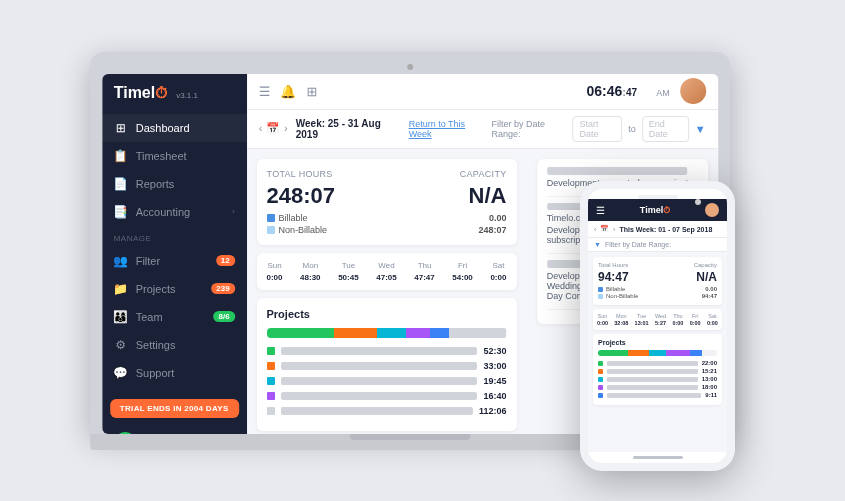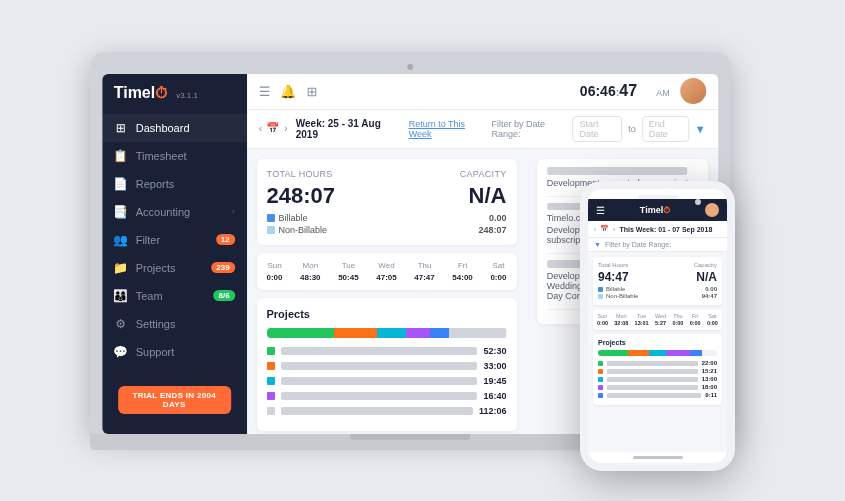--- a/index.html
+++ b/index.html
@@ -167,21 +167,21 @@
     }
 
     .nav-item .chevron {
       margin-left: auto;
       font-size: 8px;
       color: #5a6478;
     }
 
     .sidebar-trial {
       background: #ff6b35;
-      margin: 16px;
+      margin: 8px;
       border-radius: 6px;
       padding: 5px 8px;
       font-size: 8px;
       color: #fff;
       text-align: center;
       font-weight: 600;
       letter-spacing: 0.3px;
     }
 
     .sidebar-timer {
@@ -803,20 +803,21 @@
               <div class="nav-item">
                 <span class="nav-icon">📄</span>
                 <span>Reports</span>
               </div>
               <div class="nav-item">
                 <span class="nav-icon">📑</span>
                 <span>Accounting</span>
                 <span class="chevron">›</span>
               </div>
 
+              <div class="nav-section-title">MANAGE</div>
 
               <div class="nav-item">
                 <span class="nav-icon">👥</span>
                 <span>Filter</span>
                 <span class="nav-badge">12</span>
               </div>
               <div class="nav-item">
                 <span class="nav-icon">📁</span>
                 <span>Projects</span>
                 <span class="nav-badge">239</span>
@@ -848,21 +849,21 @@
           <div class="main-content">
 
             <div class="topbar">
               <div class="topbar-icons">
                 <span class="topbar-icon">☰</span>
                 <span class="topbar-icon">🔔</span>
                 <span class="topbar-icon">⊞</span>
               </div>
               <div class="topbar-right">
                 <span>
-                  <span class="time-display">06:46</span><span class="time-display" style="font-size:11px;color:#8892a4">:</span><span class="time-display" style="font-size:16px">47</span>
+                  <span class="time-display">06:46</span><span class="time-display" style="font-size:11px;color:#8892a4">:</span><span class="time-display" style="font-size:10px">47</span>
                   <span class="time-ampm">AM</span>
                 </span>
                 <div class="avatar"></div>
               </div>
             </div>
 
             <div class="content-header">
               <div class="nav-arrows">
                 <span>‹</span>
                 <span>📅</span>

